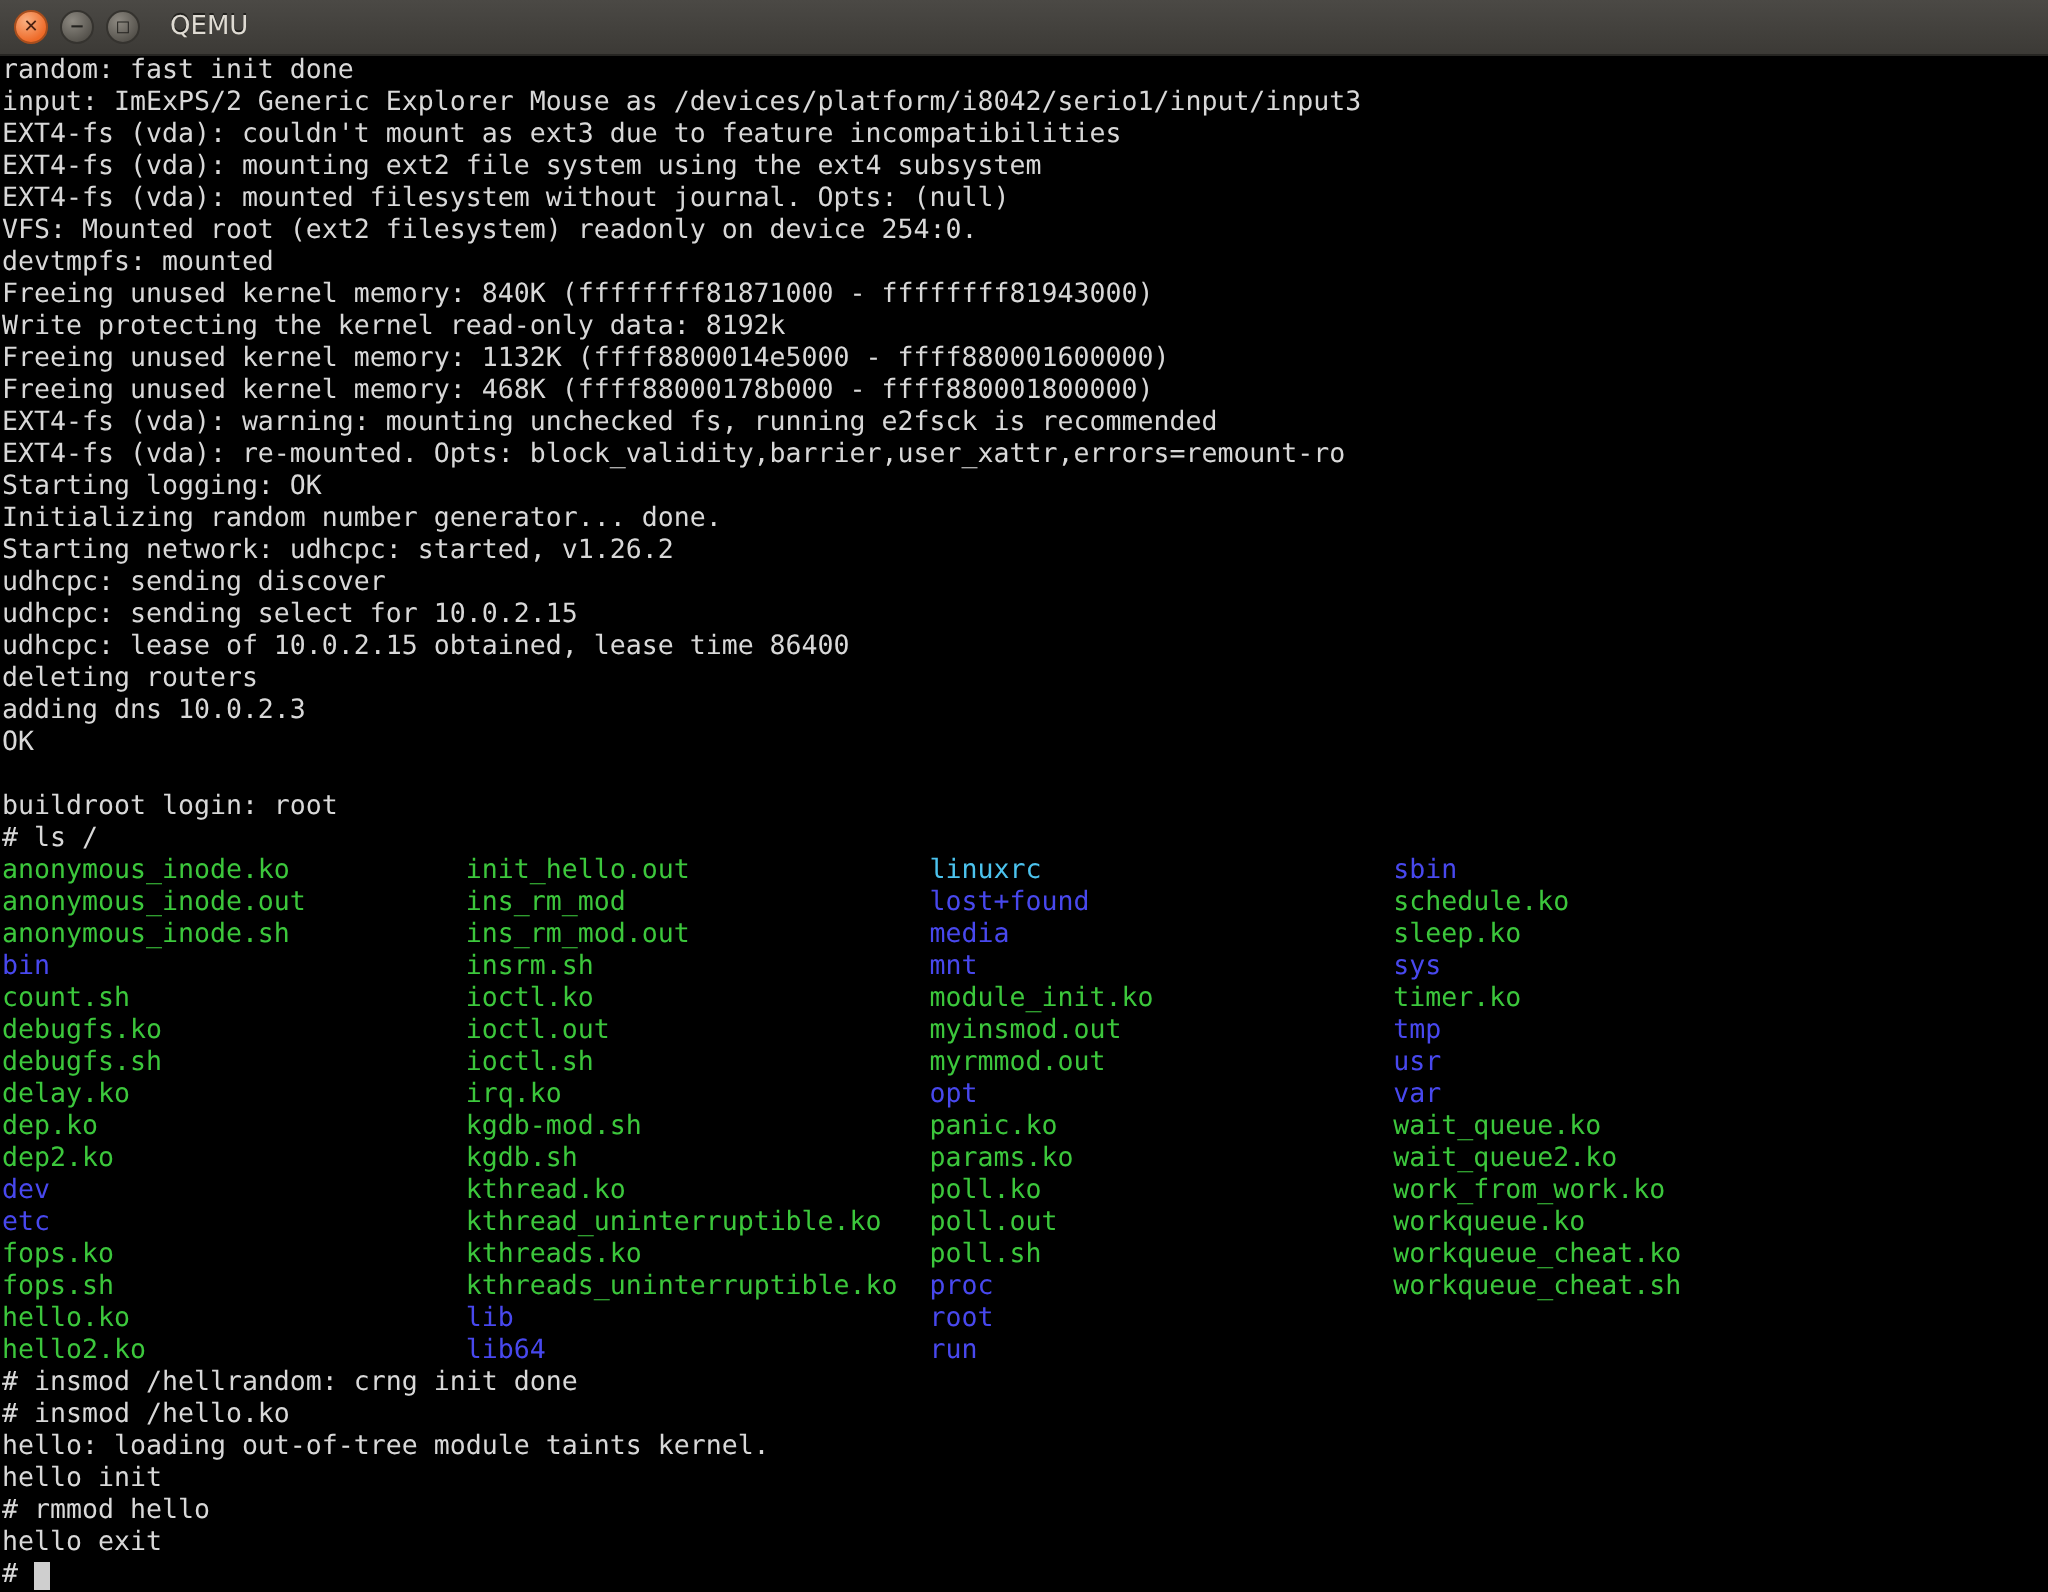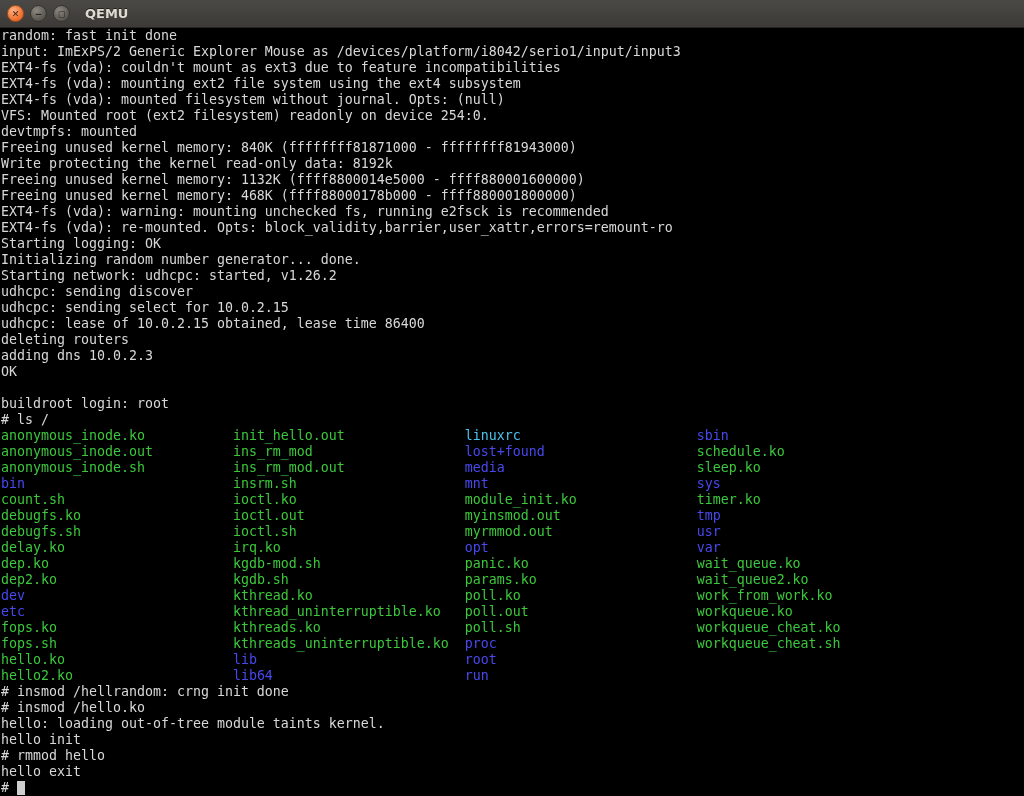--- a/index.html
+++ b/index.html
@@ -23,21 +23,21 @@
   }
   .winbtn.close {
     background:radial-gradient(circle at 35% 30%, #f9b183, #ee6a28 72%);
     border:1px solid #a84e1d; color:#4b2212;
   }
   .winbtn.gray {
     background:radial-gradient(circle at 35% 30%, #8d8981, #55524c 75%);
     border:1px solid #35332f; color:#23221f;
   }
   .title {
-    margin-left:9px; font-weight:bold; font-size:13px; color:#dfdbd3;
+    margin-left:9px; font-weight:normal; font-size:13px; color:#dfdbd3;
     text-shadow:0 -1px 0 #22211e;
   }
 
   
   .terminal {
     position:absolute; top:28px; left:0;
     width:1024px; height:768px;
     background:#000;
     font-family:"DejaVu Sans Mono", monospace;
     font-size:13.29px; line-height:16px;

